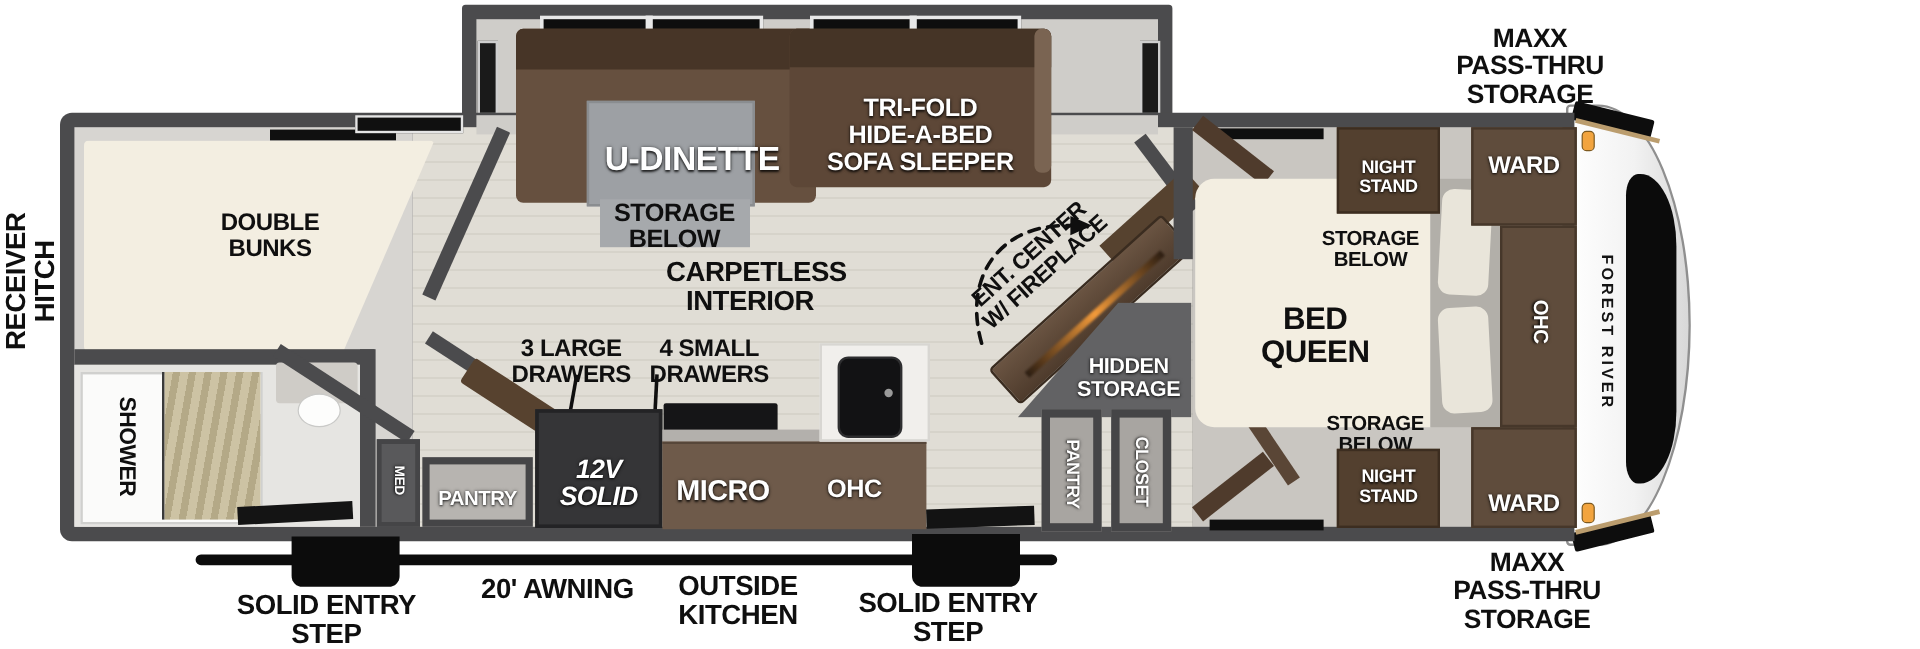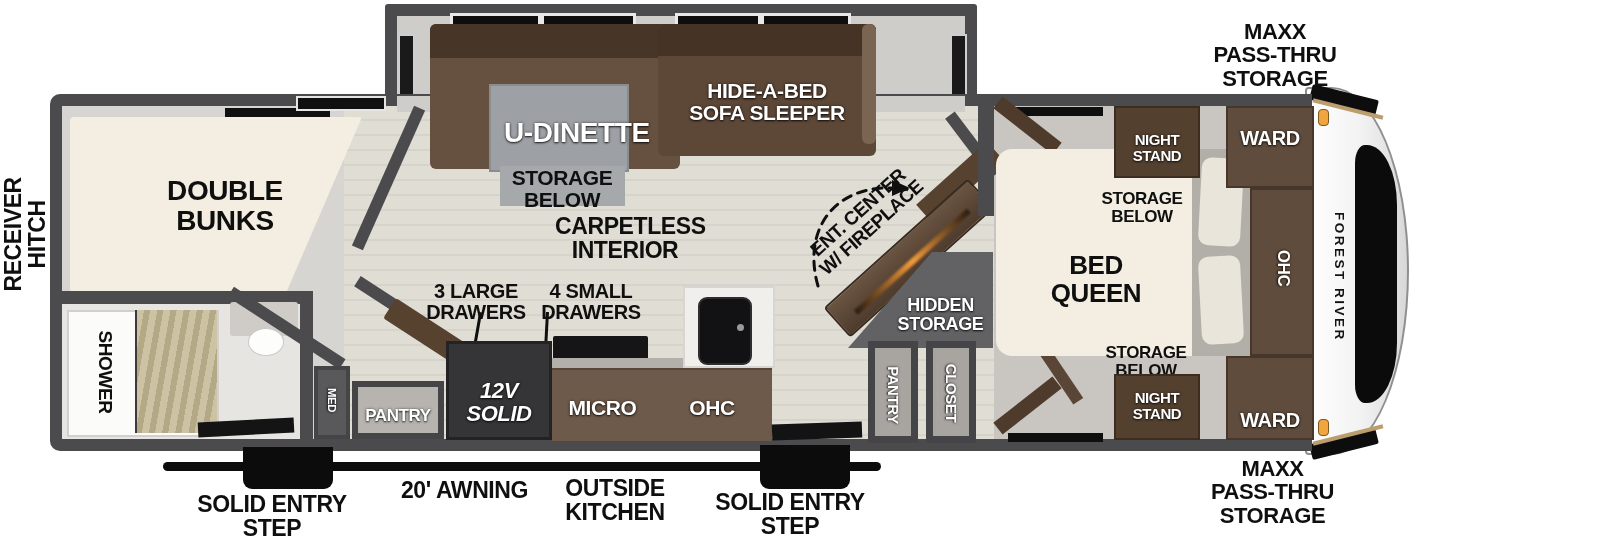--- a/index.html
+++ b/index.html
@@ -42,21 +42,21 @@
 
   <div class="abs wall" style="left:50px;top:94px;width:1262px;height:357px;border-radius:10px 0 0 10px;"></div>
   <div class="abs" style="left:62px;top:106px;width:282px;height:333px;background:#d7d5d1;"></div>
   <div class="abs woodfloor" style="left:344px;top:106px;width:650px;height:333px;"></div>
   <div class="abs" style="left:994px;top:106px;width:308px;height:333px;background:#c9c6c1;"></div>
 
   <div class="abs" style="left:397px;top:96px;width:568px;height:16px;background:#cfcdc9;"></div>
 
   <div class="abs" style="left:225px;top:108px;width:105px;height:9px;background:#101010;"></div>
   <div class="abs" style="left:70px;top:117px;width:292px;height:176px;background:#f3eee1;clip-path:polygon(0 0,100% 0,74% 100%,0 100%);border-radius:4px;"></div>
-  <div class="lb" style="left:130px;top:176px;width:190px;font-size:28px;">
+  <div class="lb" style="left:130px;top:176px;width:190px;font-size:20px;">
     <div>DOUBLE</div>
     <div>BUNKS</div>
   </div>
   <div class="abs wall" style="left:312px;top:172px;width:153px;height:12px;transform:rotate(-66deg);"></div>
 
   <div class="abs wall" style="left:62px;top:291px;width:250px;height:13px;"></div>
   <div class="abs wall" style="left:300px;top:291px;width:13px;height:148px;"></div>
   <div class="abs" style="left:62px;top:304px;width:238px;height:135px;background:#e6e5e2;"></div>
   <div class="abs" style="left:67px;top:310px;width:148px;height:123px;background:#fbfbfa;border:2px solid #d0d0ce;"></div>
   <div class="abs" style="left:135px;top:310px;width:80px;height:123px;background:repeating-linear-gradient(100deg,#cdc3a4 0 7px,#b4a987 7px 13px);border-left:2px solid #3a3a3a;"></div>
@@ -88,20 +88,21 @@
   <div class="abs" style="left:489px;top:84px;width:140px;height:88px;background:#9da0a4;border:2px solid #8a8d90;box-sizing:border-box;"></div>
   <div class="abs" style="left:500px;top:166px;width:125px;height:40px;background:#a6a9ac;"></div>
   <div class="lb wt" style="left:504px;top:118px;width:130px;font-size:28px;">
     <span>U-DINETTE</span>
   </div>
   <div class="lb" style="left:502px;top:167px;width:120px;font-size:21px;">
     <div>STORAGE</div>
     <div>BELOW</div>
   </div>
   <div class="lb wt" style="left:672px;top:80px;width:190px;font-size:21px;">
+    <div>TRI-FOLD</div>
     <div>HIDE-A-BED</div>
     <div>SOFA SLEEPER</div>
   </div>
 
   <div class="abs" style="left:296px;top:96px;width:86px;height:11px;background:#101010;border:2px solid #e5e5e5;"></div>
   <div class="lb" style="left:555px;top:214px;width:140px;font-size:23px;">
     <div>CARPETLESS</div>
     <div>INTERIOR</div>
   </div>
 
@@ -118,21 +119,21 @@
 
   <div class="abs" style="left:446px;top:341px;width:106px;height:99px;background:#353537;border:3px solid #232325;box-sizing:border-box;"></div>
   <div class="lb wt" style="left:452px;top:379px;width:94px;font-size:22px;font-style:italic;">
     <div>12V</div>
     <div>SOLID</div>
   </div>
 
   <div class="abs" style="left:553px;top:336px;width:95px;height:29px;background:#151517;border-radius:2px;"></div>
   <div class="abs" style="left:552px;top:358px;width:220px;height:10px;background:#b3b0ac;"></div>
   <div class="abs" style="left:552px;top:368px;width:220px;height:71px;background:#6e5a4a;border-top:2px solid #57473a;"></div>
-  <div class="lb wt" style="left:560px;top:397px;width:85px;font-size:21px;">
+  <div class="lb wt" style="left:560px;top:397px;width:85px;font-size:24px;">
     <span>MICRO</span>
   </div>
   <div class="lb wt" style="left:672px;top:397px;width:80px;font-size:21px;">
     <span>OHC</span>
   </div>
 
   <div class="abs" style="left:683px;top:286px;width:92px;height:82px;background:#f1efec;border:2px solid #d8d6d2;box-sizing:border-box;"></div>
   <div class="abs" style="left:698px;top:297px;width:50px;height:64px;background:#121214;border:2px solid #2e2e30;border-radius:9px;"></div>
   <div class="abs" style="left:737px;top:324px;width:7px;height:7px;background:#9a9a9a;border-radius:50%;"></div>
   <div class="abs" style="left:772px;top:423px;width:90px;height:16px;background:#131313;transform:rotate(-2deg);"></div>

